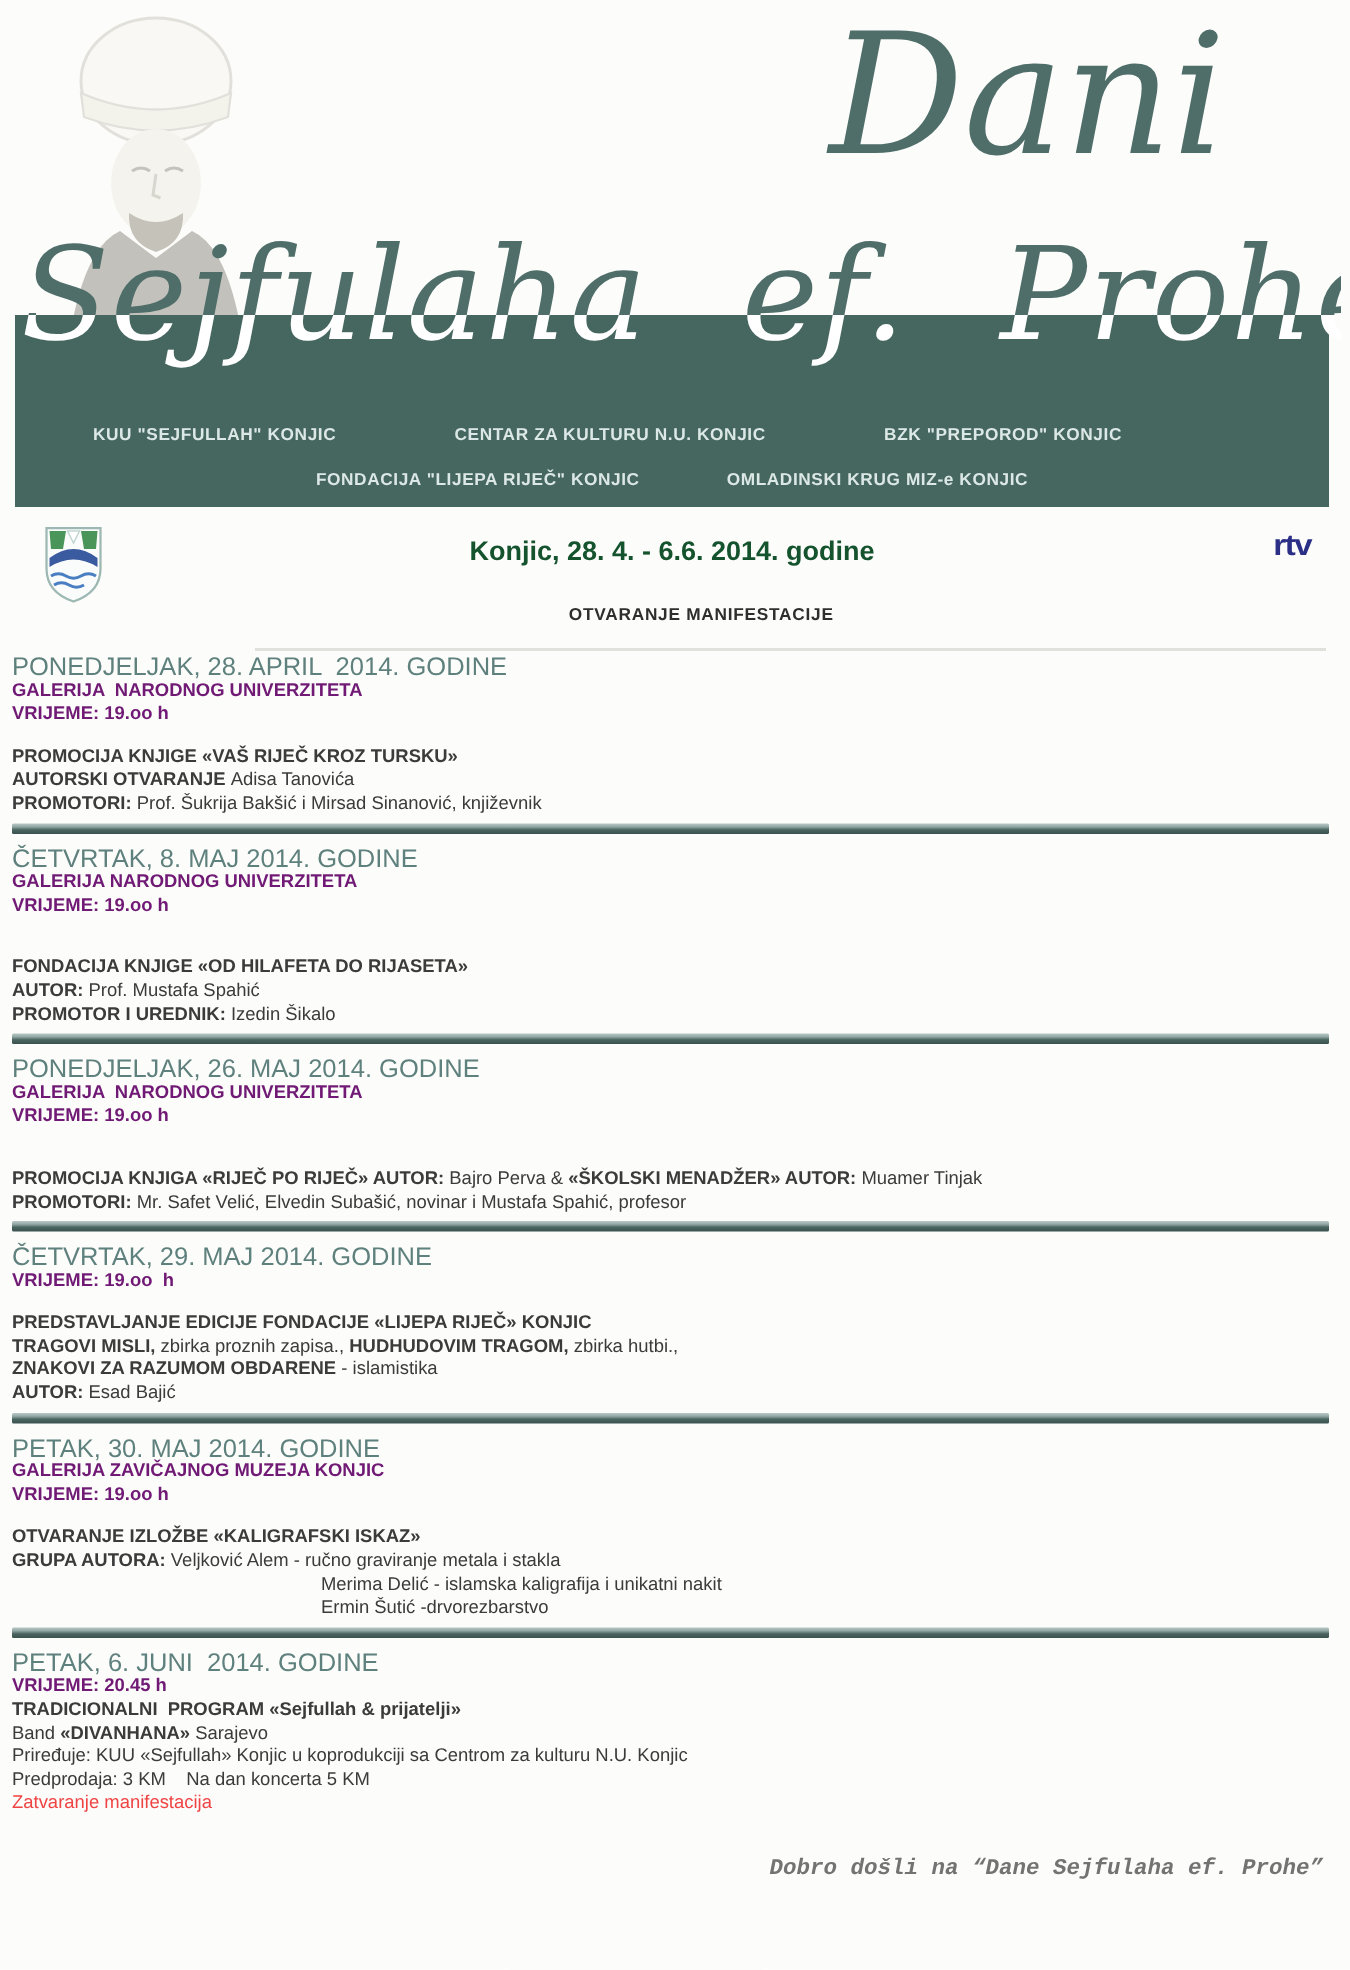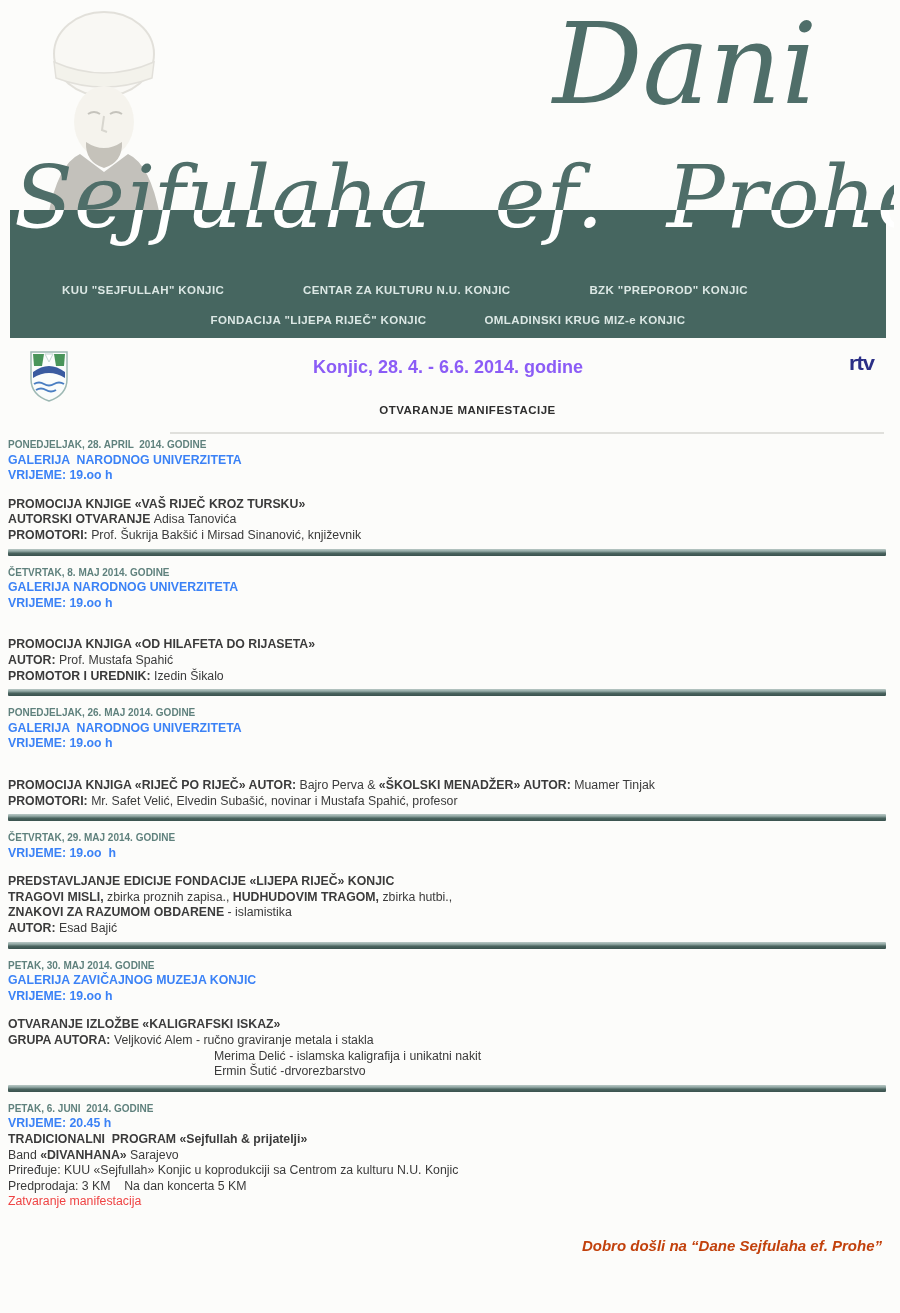--- a/index.html
+++ b/index.html
@@ -20,42 +20,42 @@
   .script-clip-bottom .script-text{margin-top:-64px;color:#ffffff;}
 
   .org-row{position:absolute;left:0;width:100%;display:flex;color:#dce8e5;
         font-size:11.5px;font-weight:bold;letter-spacing:.4px;white-space:nowrap;box-sizing:border-box;}
   .org-row1{top:74px;padding:0 138px 0 52px;justify-content:space-between;}
   .org-row2{top:104px;justify-content:center;gap:58px;}
 
   
   .coat{position:absolute;left:28px;top:350px;width:42px;height:53px;}
   .dateline-text{position:absolute;left:0;right:4px;top:357px;text-align:center;
-        font-weight:bold;font-size:18px;color:#8b5cf6;}
+        font-weight:bold;font-size:18px;color:#14532d;}
   .rtv{position:absolute;right:26px;top:351px;font-weight:bold;font-size:22px;color:#2b2f86;
         transform:scaleY(.9);letter-spacing:-1px;}
   .opening{position:absolute;left:0;right:0;top:404px;text-align:center;font-weight:bold;
         font-size:11.5px;letter-spacing:.5px;color:#2e2e2e;padding-left:35px;}
   .predivider{position:absolute;left:170px;right:16px;top:432px;height:2px;background:#e0e0dc;}
 
   
   #sections{position:absolute;left:8px;right:14px;top:437px;}
   .line{font-size:12.3px;line-height:15.6px;color:#3b3b3b;white-space:pre-wrap;}
-  .date{color:#5f817d;font-weight:bold;font-size:10px;}
-  .venue,.time{font-weight:bold;color:#3b82f6;}
+  .date{color:#5f817d;font-weight:normal;font-size:17px;}
+  .venue,.time{font-weight:bold;color:#701a75;}
   .btitle{font-weight:bold;}
   .muted{color:#ef4444;}
   .indent{padding-left:206px;}
   .gap{height:13px;}
   .b{font-weight:bold;}
   .divider{height:7px;margin:5px 0 9px 0;border-radius:1px;
         background:linear-gradient(180deg,#b9c8c5 0%,#93a9a5 30%,#4a645f 60%,#3a524e 100%);}
 
-  .welcome{position:absolute;right:18px;top:1237px;font-family:Liberation Sans, sans-serif;
-        font-style:italic;font-weight:bold;font-size:15px;color:#c2410c;}
+  .welcome{position:absolute;right:18px;top:1237px;font-family:Liberation Mono, monospace;
+        font-style:italic;font-weight:bold;font-size:15px;color:#737373;}
 </style>
 </head>
 <body>
 
 <div class="page">
 
   <svg class="portrait" viewBox="0 0 152 212" aria-hidden="true">
     <ellipse cx="76" cy="50" rx="50" ry="42" fill="#f7f5ef" stroke="#c9c6bc" stroke-width="2"></ellipse>
     <path d="M26 58 Q76 80 126 58 L124 74 Q76 92 28 74 Z" fill="#eceade" stroke="#c9c6bc" stroke-width="1.5"></path>
     <ellipse cx="76" cy="118" rx="30" ry="36" fill="#efece2"></ellipse>
@@ -111,21 +111,21 @@
         <div class="line normal"><span class="b">AUTORSKI OTVARANJE </span><span class="r">Adisa Tanovića</span></div>
         <div class="line normal"><span class="b">PROMOTORI: </span><span class="r">Prof. Šukrija Bakšić i Mirsad Sinanović, književnik</span></div>
       </div>
       <div class="divider"></div>
       <div class="section">
         <div class="line date">ČETVRTAK, 8. MAJ 2014. GODINE</div>
         <div class="line venue">GALERIJA NARODNOG UNIVERZITETA</div>
         <div class="line time">VRIJEME: 19.oo h</div>
         <div class="gap"></div>
         <div class="gap"></div>
-        <div class="line btitle">PROMOCIJA KNJIGA «OD HILAFETA DO RIJASETA»</div>
+        <div class="line btitle">FONDACIJA KNJIGE «OD HILAFETA DO RIJASETA»</div>
         <div class="line normal"><span class="b">AUTOR: </span><span class="r">Prof. Mustafa Spahić</span></div>
         <div class="line normal"><span class="b">PROMOTOR I UREDNIK: </span><span class="r">Izedin Šikalo</span></div>
       </div>
       <div class="divider"></div>
       <div class="section">
         <div class="line date">PONEDJELJAK, 26. MAJ 2014. GODINE</div>
         <div class="line venue">GALERIJA  NARODNOG UNIVERZITETA</div>
         <div class="line time">VRIJEME: 19.oo h</div>
         <div class="gap"></div>
         <div class="gap"></div>

